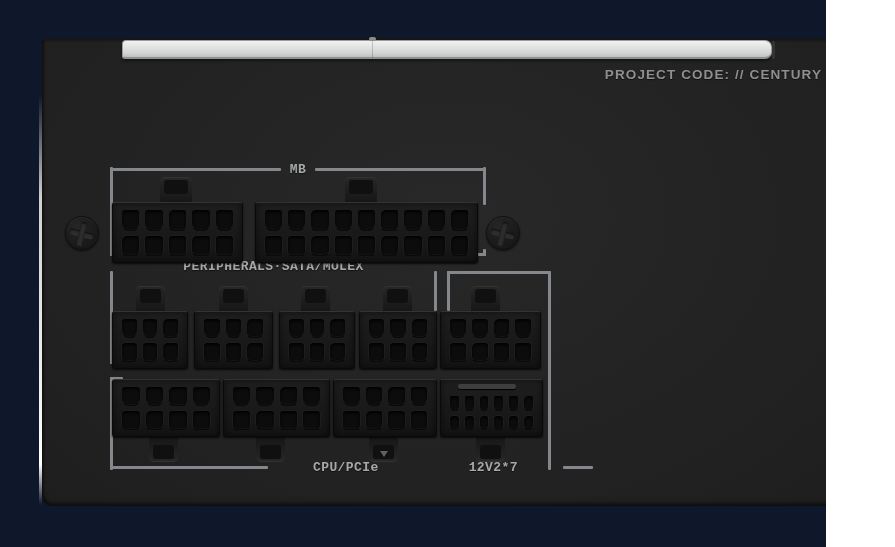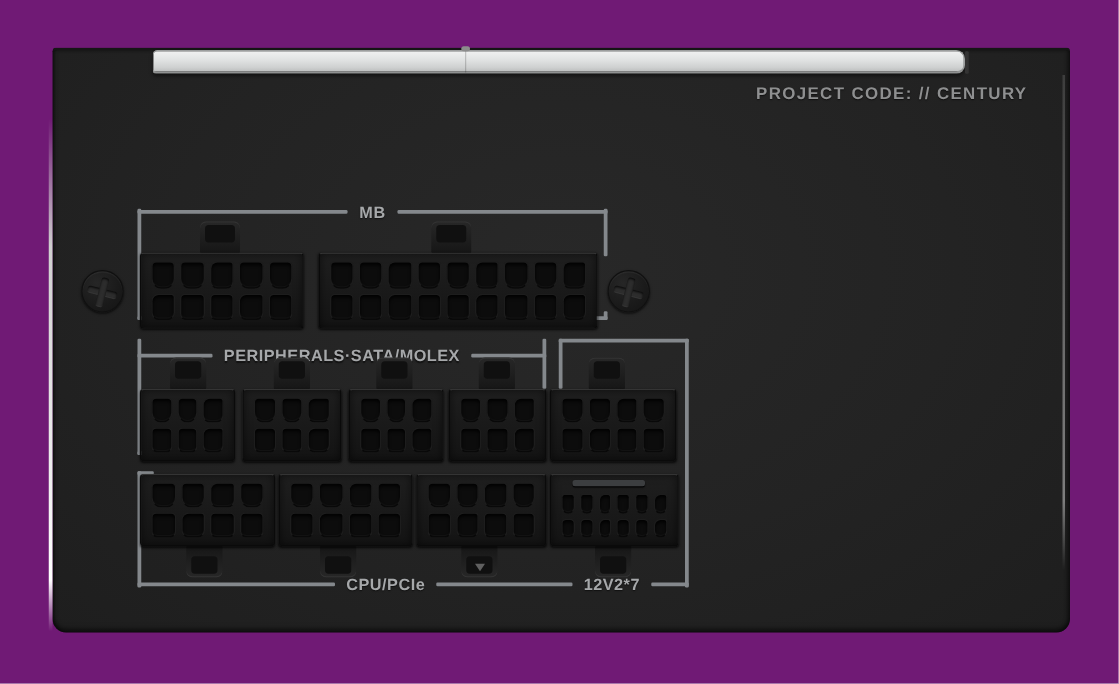--- a/index.html
+++ b/index.html
@@ -1,16 +1,16 @@
 <!DOCTYPE html>
 <html><head>
 <meta charset="utf-8">
 <style>
   html,body{margin:0;padding:0;background:#ffffff;}
-  .stage{position:relative;width:895px;height:547px;background:#701a75;overflow:hidden;
+  .stage{position:relative;width:826px;height:547px;background:#0f172a;overflow:hidden;
          font-family:"Liberation Sans",sans-serif;}
   .stage *{position:absolute;box-sizing:border-box;}
 
   
   .psu-body{left:42px;top:38px;width:814px;height:468px;
     background:radial-gradient(ellipse at 50% 38%, #282828 0%, #232323 55%, #1e1e1e 100%);
     border-radius:3px 3px 11px 11px;
     border-top:2px solid #161616;
     box-shadow:inset 0 -3px 4px rgba(0,0,0,.5), inset -2px 0 3px rgba(0,0,0,.35), inset 2px 0 2px rgba(0,0,0,.3);}
   .edge-left{left:39px;top:95px;width:3px;height:410px;border-radius:2px;
@@ -26,47 +26,47 @@
   .strip-seam{left:372px;top:41px;width:1px;height:17px;background:rgba(0,0,0,.18);}
   .strip-nub{left:369px;top:37px;width:7px;height:4px;background:#8c8c8c;border-radius:2px;}
   .strip-step{left:772px;top:41px;width:3px;height:18px;background:#333333;border-radius:1px;}
 
   
   .project-code{left:600px;top:67px;width:222px;text-align:right;
     font-size:13.5px;font-weight:bold;letter-spacing:1.1px;color:#8e8f90;
     text-shadow:0 1px 1px rgba(0,0,0,.6);white-space:nowrap;}
 
   
-  .rail{display:flex;align-items:center;height:16px;}
+  .rail{display:flex;align-items:center;height:16px;font-family:Liberation Mono, monospace;}
   .rail .seg{position:static;height:3px;background:#84888c;flex:1 1 auto;border-radius:1px;}
   .rail .seg.fixed{flex:0 0 auto;}
   .rail .lbl{position:static;font-size:13px;font-weight:bold;letter-spacing:.4px;
     color:#a6a8aa;padding:0 9px;white-space:nowrap;text-shadow:0 1px 1px rgba(0,0,0,.55);}
   .vline,.hfoot{background:#84888c;border-radius:1px;}
   .vline{width:3px;} .hfoot{height:3px;}
 
   #mb-rail{left:110px;top:161px;width:376px;}
   #mb-left-v{left:110px;top:167px;height:89px;}
   #mb-left-foot{left:110px;top:253px;width:13px;}
   #mb-right-v-a{left:483px;top:167px;height:38px;}
   #mb-right-v-b{left:483px;top:249px;height:7px;}
   #mb-right-foot{left:471px;top:253px;width:15px;}
 
-  #peri-rail{left:110px;top:276px;width:327px;}
+  #peri-rail{left:110px;top:258px;width:327px;flex-direction:column;}
   #peri-left-v{left:110px;top:271px;height:93px;}
   #peri-left-foot{left:110px;top:361px;width:13px;}
   #peri-right-v{left:434px;top:271px;height:40px;}
 
   #tall-top{left:447px;top:271px;width:104px;height:3px;background:#84888c;border-radius:1px;}
   #tall-left-v{left:447px;top:271px;height:40px;}
   #tall-right-v{left:548px;top:271px;height:199px;}
 
   #cpu-left-v{left:110px;top:377px;height:93px;}
   #cpu-left-foot{left:110px;top:377px;width:13px;}
-  #bottom-rail{left:110px;top:459px;width:441px;}
+  #bottom-rail{left:110px;top:459px;width:441px;gap:36px;}
 
   
   .screw{width:34px;height:34px;border-radius:50%;
     background:radial-gradient(circle at 35% 30%, #262626 0%, #1a1a1a 60%, #141414 100%);
     border:1px solid #101010;box-shadow:0 1px 2px rgba(0,0,0,.7), inset 0 1px 1px rgba(255,255,255,.06);}
   .screw-cross{left:0;top:0;right:0;bottom:0;transform:rotate(14deg);}
   .screw-cross .arm{background:#2d2d2d;border-radius:2px;
     box-shadow:inset 0 1px 2px rgba(0,0,0,.85), inset 0 -1px 0 rgba(255,255,255,.05);}
   .arm.h{left:4px;top:14px;width:24px;height:6px;}
   .arm.v{left:13px;top:5px;width:6px;height:24px;}

